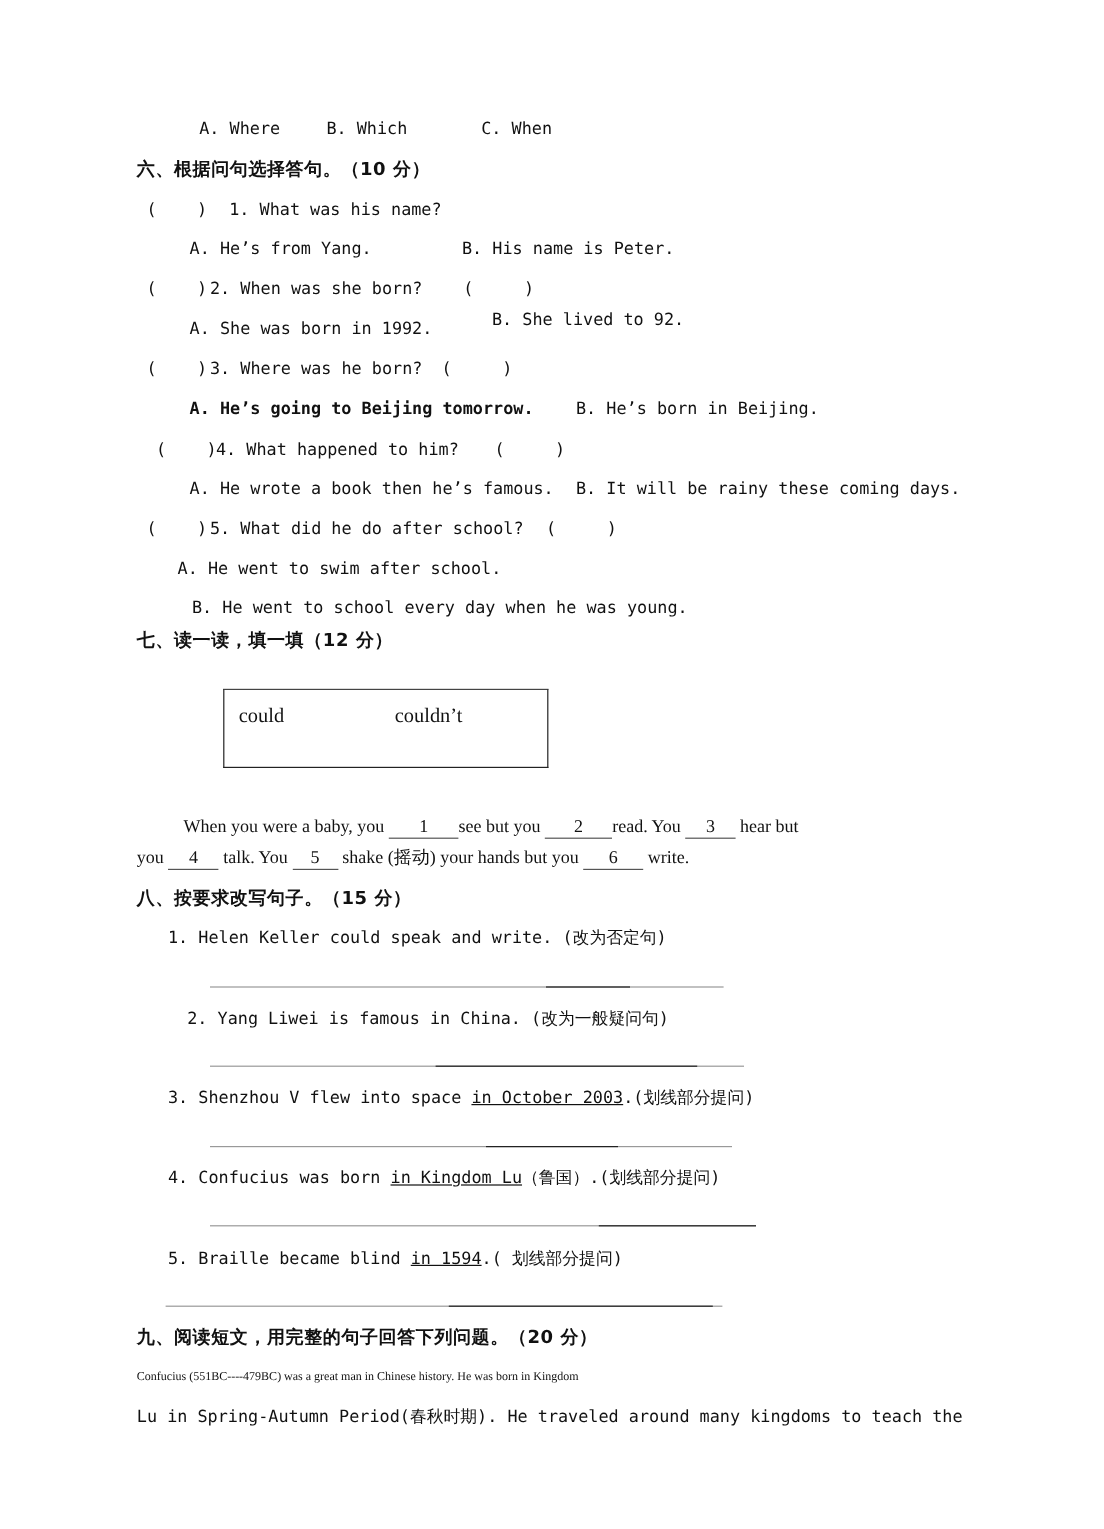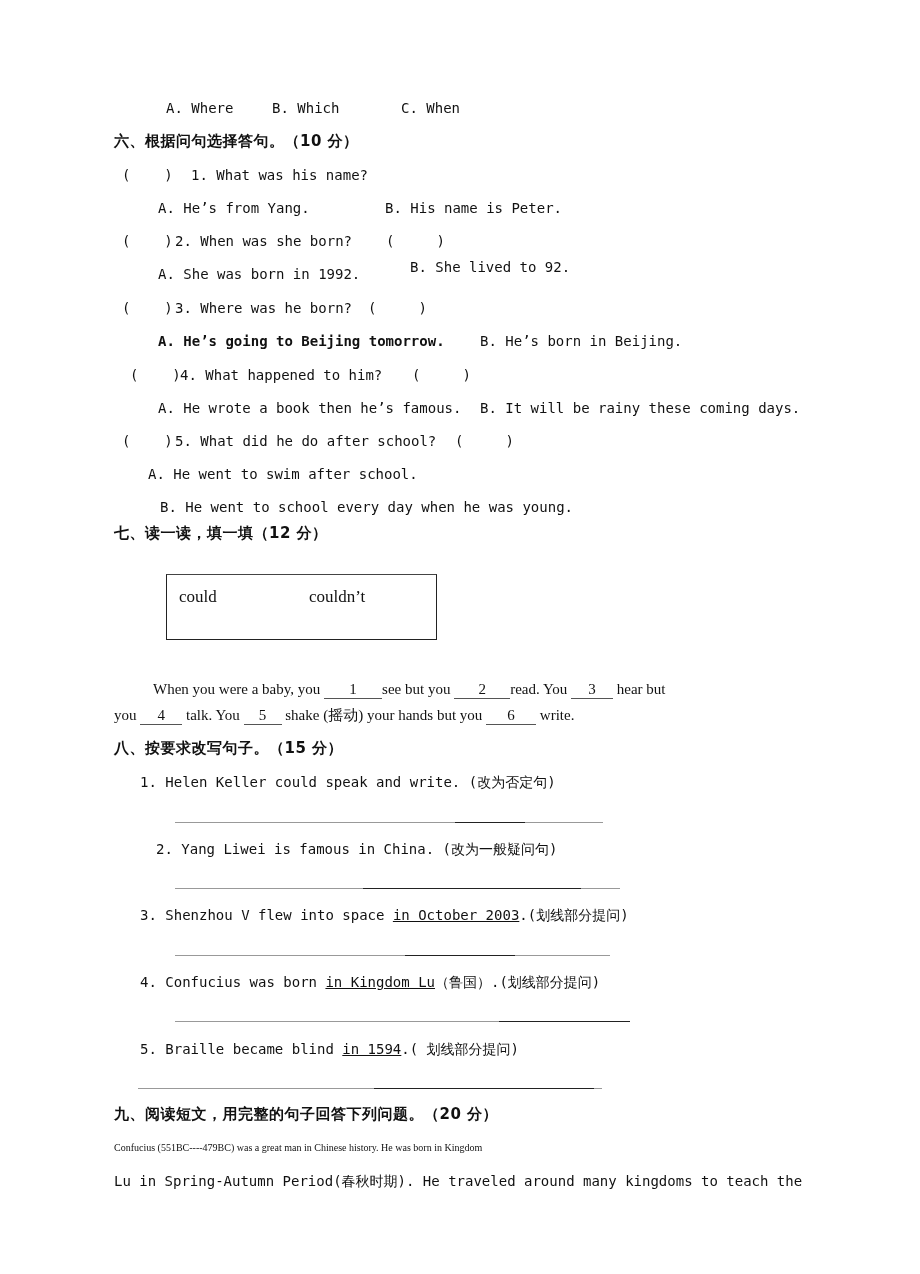--- a/index.html
+++ b/index.html
@@ -7,21 +7,21 @@
       width: 920px; height: 1274px; position: relative; overflow: hidden;
       font-family: "DejaVu Sans Mono", "Liberation Mono", monospace;
       color: #111; font-size: 14px;
     }
     .line { position: absolute; white-space: pre; line-height: 18px; }
     .heading { font-family: "DejaVu Sans", "Liberation Sans", sans-serif; font-weight: bold; font-size: 15px; letter-spacing: 0.5px; }
     .mono { font-family: "DejaVu Sans Mono", "Liberation Mono", monospace; font-size: 14px; letter-spacing: 0px; }
     .serif { font-family: "Liberation Serif", "DejaVu Serif", serif; font-size: 15px; }
     .u { text-decoration: underline; }
     .blank { display: inline-block; border-bottom: 1px solid #555; text-align: center; }
-    .wordbox { position: absolute; left: 166px; top: 574px; width: 269px; height: 64px; border: 1.5px solid #222; border-top-color:#444; }
+    .wordbox { position: absolute; left: 186px; top: 574px; width: 269px; height: 64px; border: 1.5px solid #222; border-top-color:#444; }
     .wordbox span { position: absolute; top: 12px; font-family: "Liberation Serif", "DejaVu Serif", serif; font-size: 17px; }
     .answer-line { position: absolute; height: 0; border-top: 1px solid #999; }
     .answer-line .dark { position: absolute; top: -1px; height: 0; border-top: 1.5px solid #222; }
   </style>
 </head>
 <body>
 
 <div class="line mono" style="left:166px; top:99px;">A. Where</div>
 <div class="line mono" style="left:272px; top:99px;">B. Which</div>
 <div class="line mono" style="left:385px; top:99px;margin-left:16px;">C. When</div>

